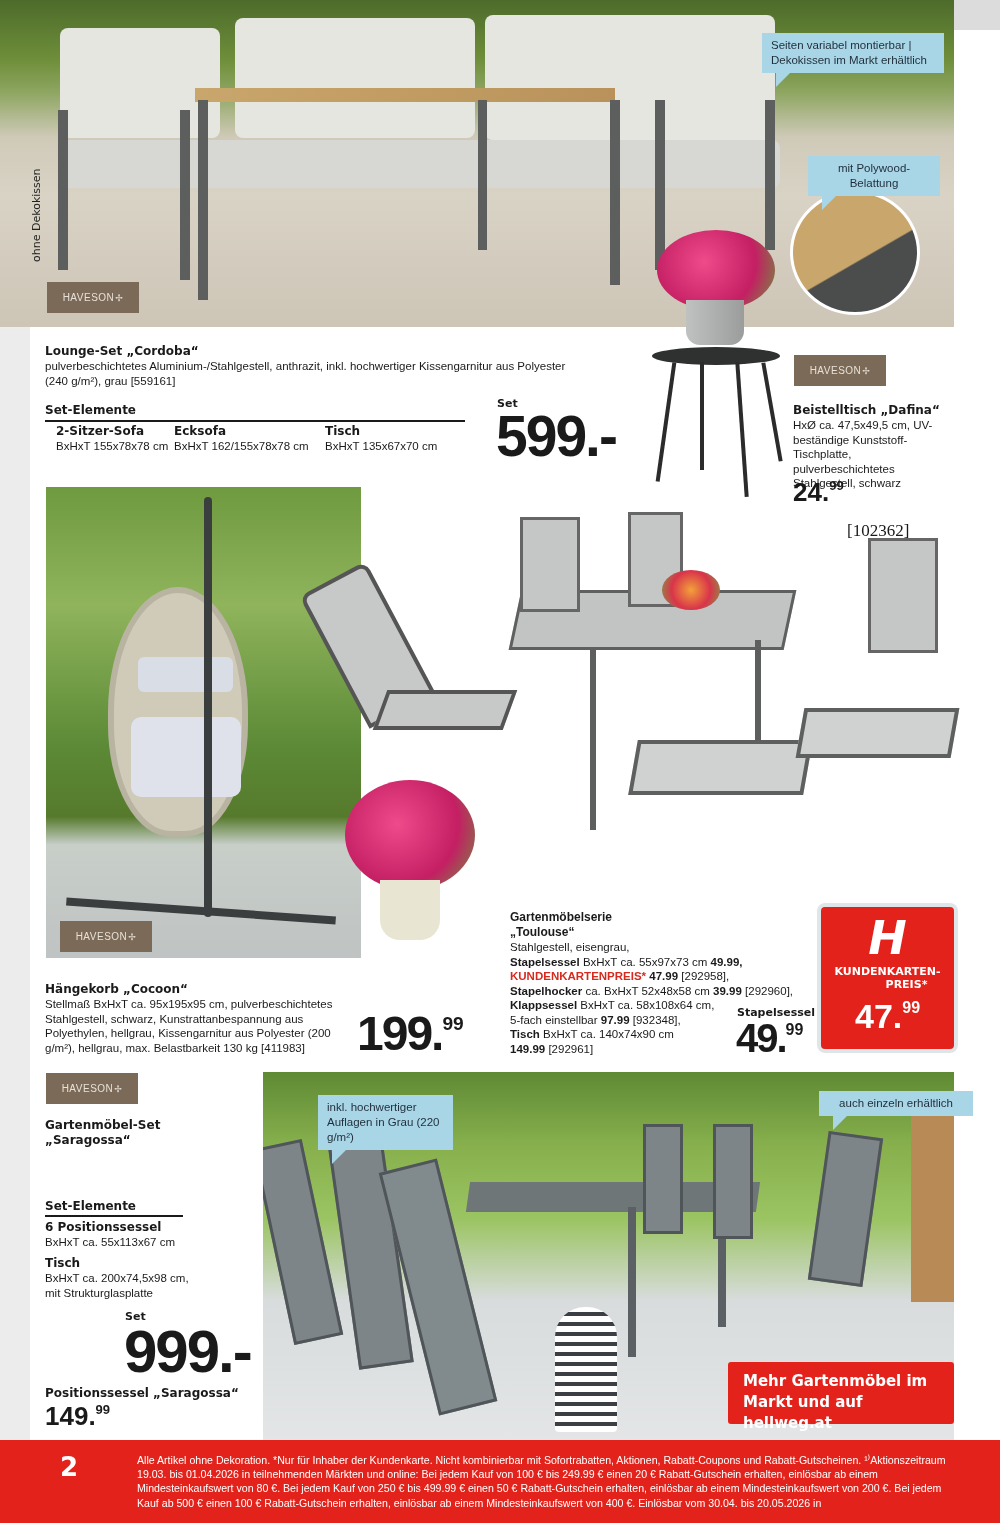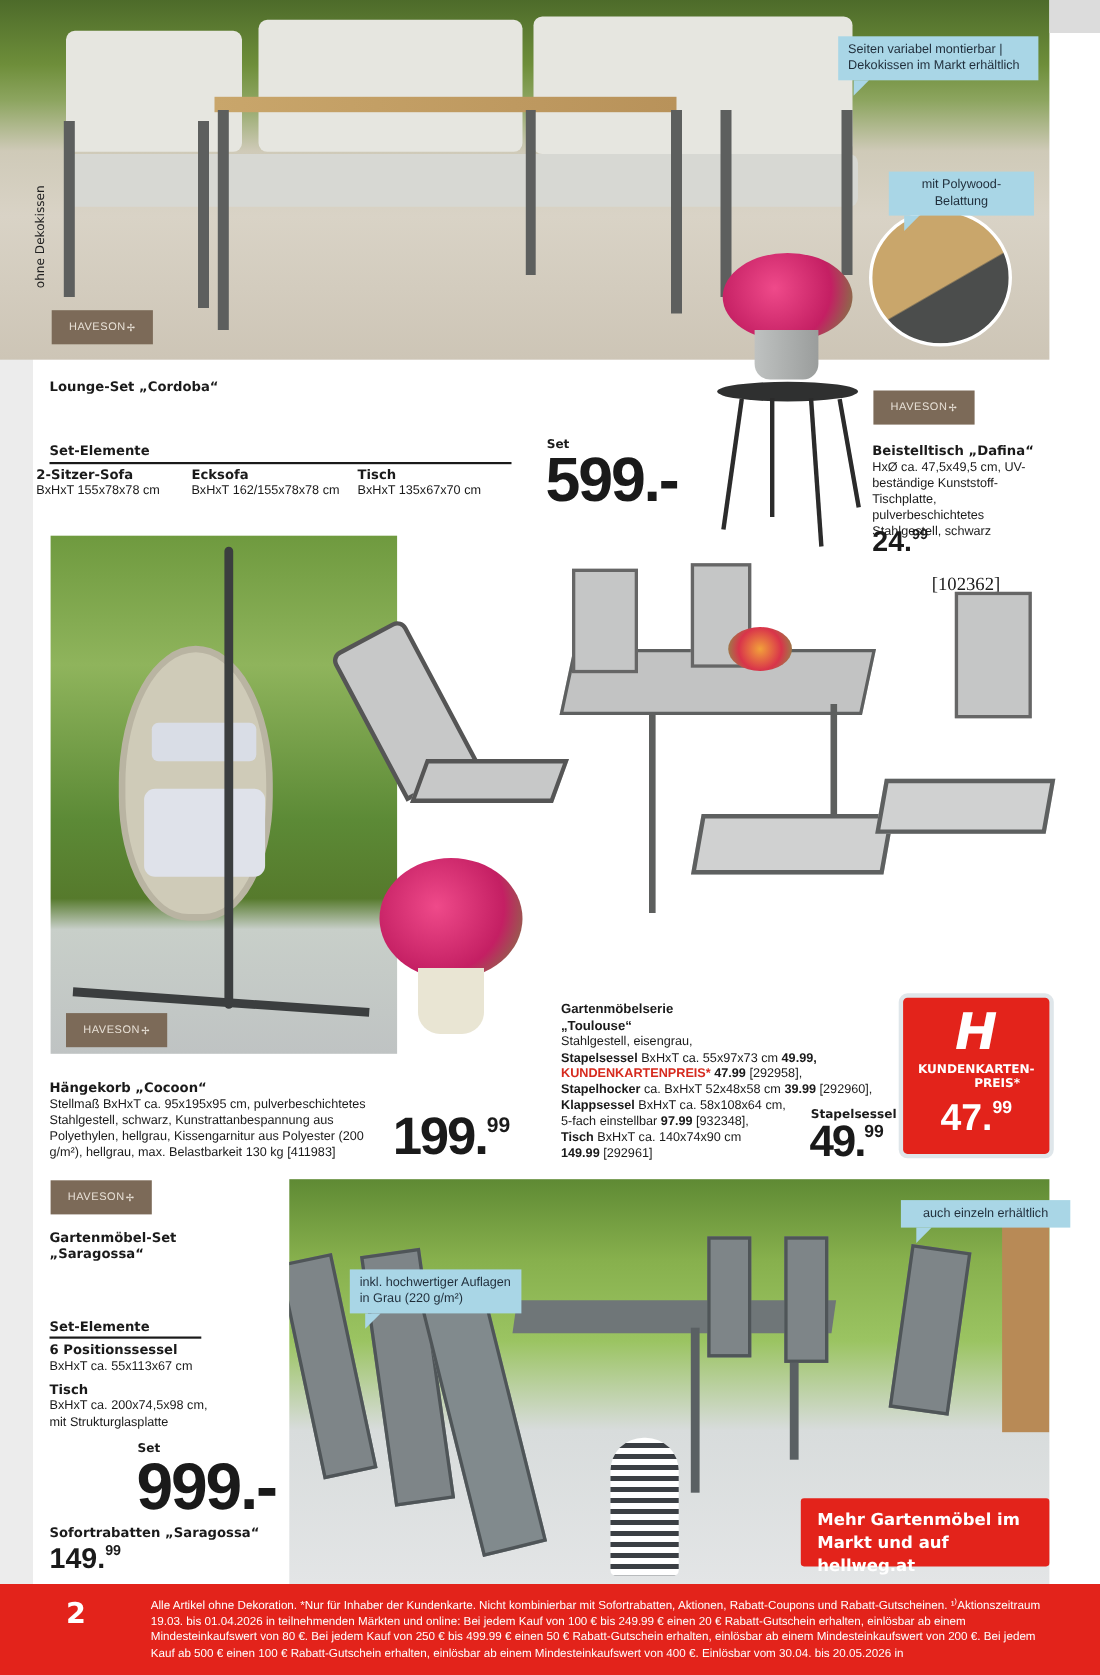--- a/index.html
+++ b/index.html
@@ -92,24 +92,25 @@
 
 <div class="abs callout" style="left:762px;top:33px;width:182px;">Seiten variabel montierbar | Dekokissen im Markt erhältlich</div>
 <div class="abs callout" style="left:808px;top:156px;width:132px;text-align:center;">mit Polywood-Belattung</div>
 <div class="abs" style="right:0;top:0;width:46px;height:30px;background:#dcdcdc;"></div>
 
 <div class="abs flowers" style="left:657px;top:230px;width:118px;height:80px;"></div>
 <div class="abs pot" style="left:686px;top:300px;width:58px;height:45px;"></div>
 
 <div class="abs" style="left:45px;top:344px;width:560px;">
   <div class="title">Lounge-Set „Cordoba“</div>
+  <div class="body" style="width:540px;">pulverbeschichtetes Aluminium-/Stahlgestell, anthrazit, inkl. hochwertiger Kissengarnitur aus Polyester (240 g/m²), grau [559161]</div>
 </div>
 <div class="abs title" style="left:45px;top:403px;">Set-Elemente</div>
 <div class="abs rule" style="left:45px;top:420px;width:420px;"></div>
-<div class="abs" style="left:33px;top:424px;width:140px;">
+<div class="abs" style="left:56px;top:424px;width:140px;">
   <div class="title">2-Sitzer-Sofa</div>
   <div class="body">BxHxT 155x78x78 cm</div>
 </div>
 <div class="abs" style="left:174px;top:424px;width:150px;">
   <div class="title">Ecksofa</div>
   <div class="body">BxHxT 162/155x78x78 cm</div>
 </div>
 <div class="abs" style="left:325px;top:424px;width:150px;">
   <div class="title">Tisch</div>
   <div class="body">BxHxT 135x67x70 cm</div>
@@ -228,37 +229,37 @@
 <div class="abs" style="left:45px;top:1220px;width:200px;">
   <div class="title">6 Positionssessel</div>
   <div class="body">BxHxT ca. 55x113x67 cm</div>
 </div>
 <div class="abs" style="left:45px;top:1256px;width:160px;">
   <div class="title">Tisch</div>
   <div class="body">BxHxT ca. 200x74,5x98 cm, mit Strukturglasplatte</div>
 </div>
 <div class="abs" style="left:125px;top:1310px;font-size:11px;font-weight:bold;">Set</div>
 <div class="abs price-big" style="left:124px;top:1322px;font-size:60px;">999.-</div>
-<div class="abs title" style="left:45px;top:1386px;">Sofortrabatten „Saragossa“</div>
+<div class="abs title" style="left:45px;top:1386px;">Positionssessel „Saragossa“</div>
 <div class="abs price-small" style="left:45px;top:1403px;font-size:26px;"><span>149.</span><sup>99</sup></div>
 <div class="abs artno" style="left:117px;top:1415px;">[701299]</div>
 
 <div class="abs photo photo-saragossa">
   <div class="abs" style="left:205px;top:110px;width:290px;height:30px;background:#6f7678;transform:skew(-8deg);"></div>
   <div class="abs frame" style="left:365px;top:135px;width:8px;height:150px;background:#5a6063;"></div>
   <div class="abs frame" style="left:455px;top:135px;width:8px;height:120px;background:#5a6063;"></div>
   <div class="abs" style="left:10px;top:70px;width:50px;height:200px;background:#7e8588;border:3px solid #4f5558;transform:rotate(-12deg);"></div>
   <div class="abs" style="left:80px;top:65px;width:55px;height:230px;background:#7e8588;border:3px solid #4f5558;transform:rotate(-8deg);"></div>
   <div class="abs" style="left:145px;top:90px;width:60px;height:250px;background:#818a8d;border:3px solid #4f5558;transform:rotate(-14deg);"></div>
   <div class="abs" style="left:380px;top:52px;width:40px;height:110px;background:#7e8588;border:3px solid #4f5558;"></div>
   <div class="abs" style="left:450px;top:52px;width:40px;height:115px;background:#7e8588;border:3px solid #4f5558;"></div>
   <div class="abs" style="left:555px;top:62px;width:55px;height:150px;background:#7e8588;border:3px solid #4f5558;transform:rotate(8deg);"></div>
   <div class="abs" style="left:292px;top:235px;width:62px;height:125px;background:repeating-linear-gradient(0deg,#fff 0 6px,#3b3f44 6px 10px);border-radius:30px 30px 4px 4px;"></div>
   <div class="abs" style="left:648px;top:40px;width:43px;height:190px;background:#b88a56;"></div>
 </div>
-<div class="abs callout" style="left:318px;top:1154px;width:156px;">inkl. hochwertiger Auflagen in Grau (220 g/m²)</div>
+<div class="abs callout" style="left:318px;top:1095px;width:135px;">inkl. hochwertiger Auflagen in Grau (220 g/m²)</div>
 <div class="abs callout" style="left:819px;top:1091px;width:154px;text-align:center;">auch einzeln erhältlich</div>
 <div class="abs cta">Mehr Gartenmöbel im Markt und auf hellweg.at</div>
 
 <div class="abs footer">
   <div class="pg">2</div>
   <div class="txt">Alle Artikel ohne Dekoration.     *Nur für Inhaber der Kundenkarte. Nicht kombinierbar mit Sofortrabatten, Aktionen, Rabatt-Coupons und Rabatt-Gutscheinen. ¹⁾Aktionszeitraum 19.03. bis 01.04.2026 in teilnehmenden Märkten und online: Bei jedem Kauf von 100 € bis 249.99 € einen 20 € Rabatt-Gutschein erhalten, einlösbar ab einem Mindesteinkaufswert von 80 €. Bei jedem Kauf von 250 € bis 499.99 € einen 50 € Rabatt-Gutschein erhalten, einlösbar ab einem Mindesteinkaufswert von 200 €. Bei jedem Kauf ab 500 € einen 100 € Rabatt-Gutschein erhalten, einlösbar ab einem Mindesteinkaufswert von 400 €. Einlösbar vom 30.04. bis 20.05.2026 in</div>
 </div>
 
 </body></html>

